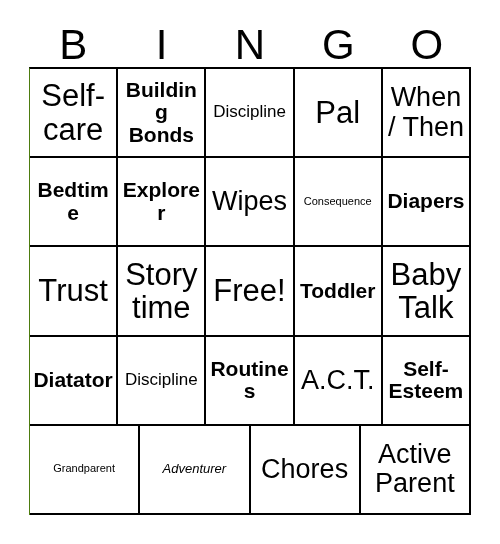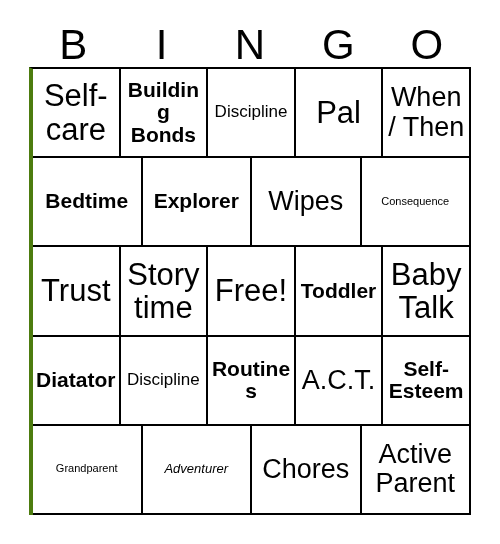--- a/index.html
+++ b/index.html
@@ -41,21 +41,21 @@
     font-weight: 400;
     color: #000000;
     letter-spacing: 0px;
     user-select: none;
   }
 
   
   .grid {
     width: 442px;
     height: 448px;
-    border-left: 4px solid #4d7c0f;
+    border-left: 1px solid #4d7c0f;
     border-top: 2px solid #000000;
     box-sizing: border-box;
     display: flex;
     flex-direction: column;
   }
   .grid-row {
     display: flex;
     flex: 1 1 0;
     min-height: 0;
   }
@@ -127,20 +127,23 @@
         </div>
         <div class="cell">
           <span class="cell-text s-md">Explorer</span>
         </div>
         <div class="cell">
           <span class="cell-text s-lg">Wipes</span>
         </div>
         <div class="cell">
           <span class="cell-text s-xxs">Consequence</span>
         </div>
+        <div class="cell">
+          <span class="cell-text s-md">Diapers</span>
+        </div>
       </div>
       <div class="grid-row">
         <div class="cell">
           <span class="cell-text s-xl">Trust</span>
         </div>
         <div class="cell">
           <span class="cell-text s-xl">Story time</span>
         </div>
         <div class="cell">
           <span class="cell-text s-xl">Free!</span>

